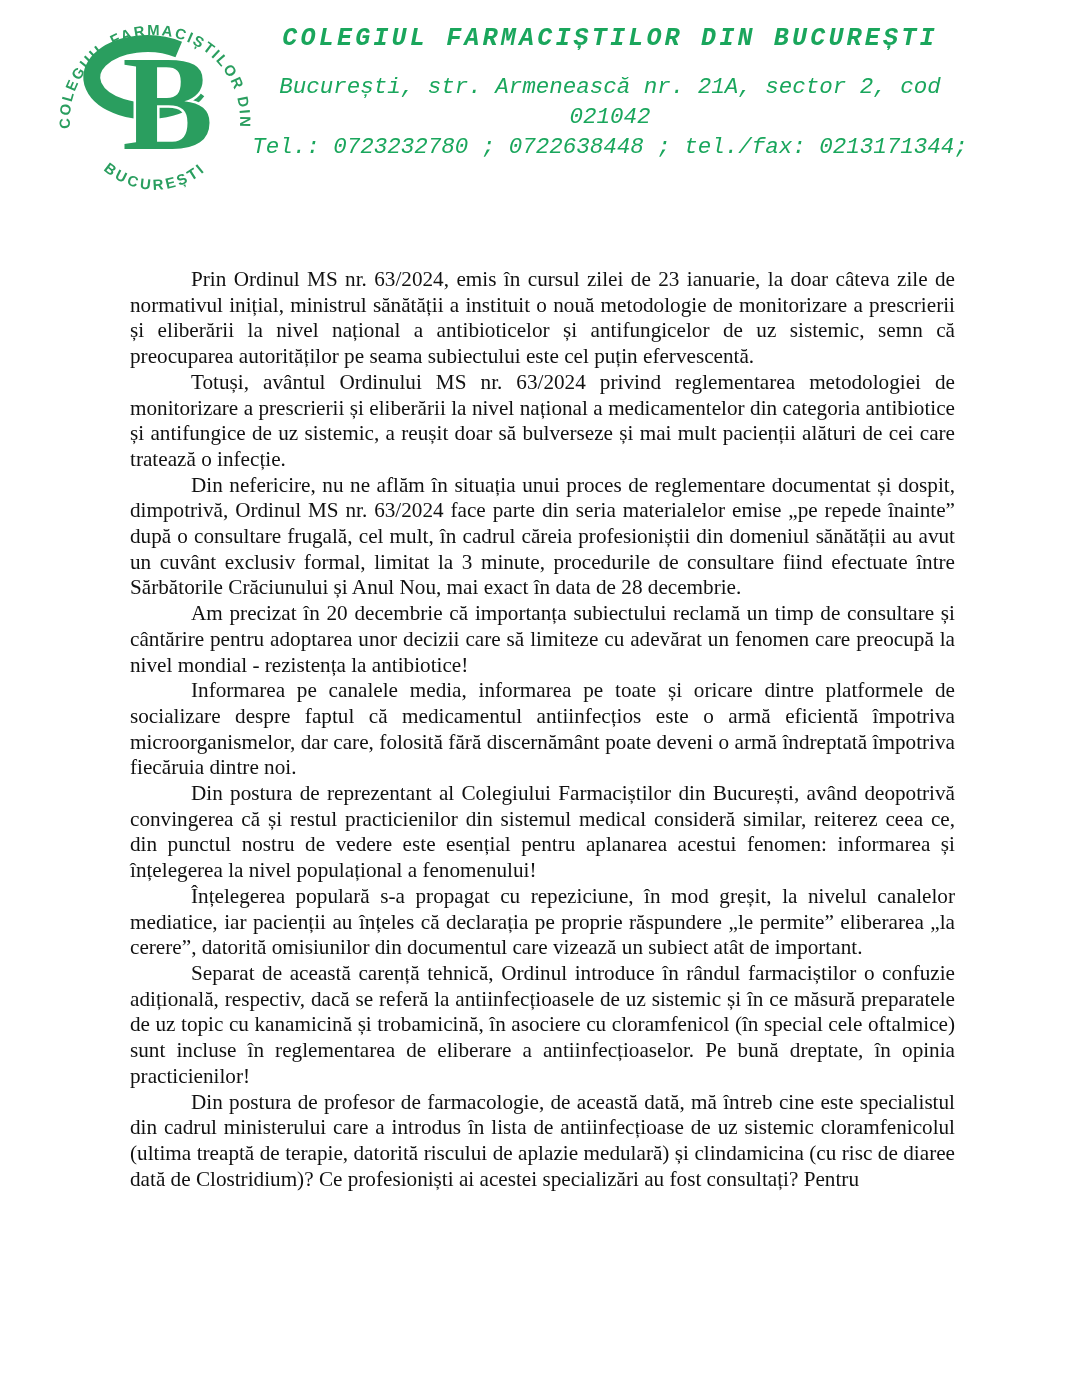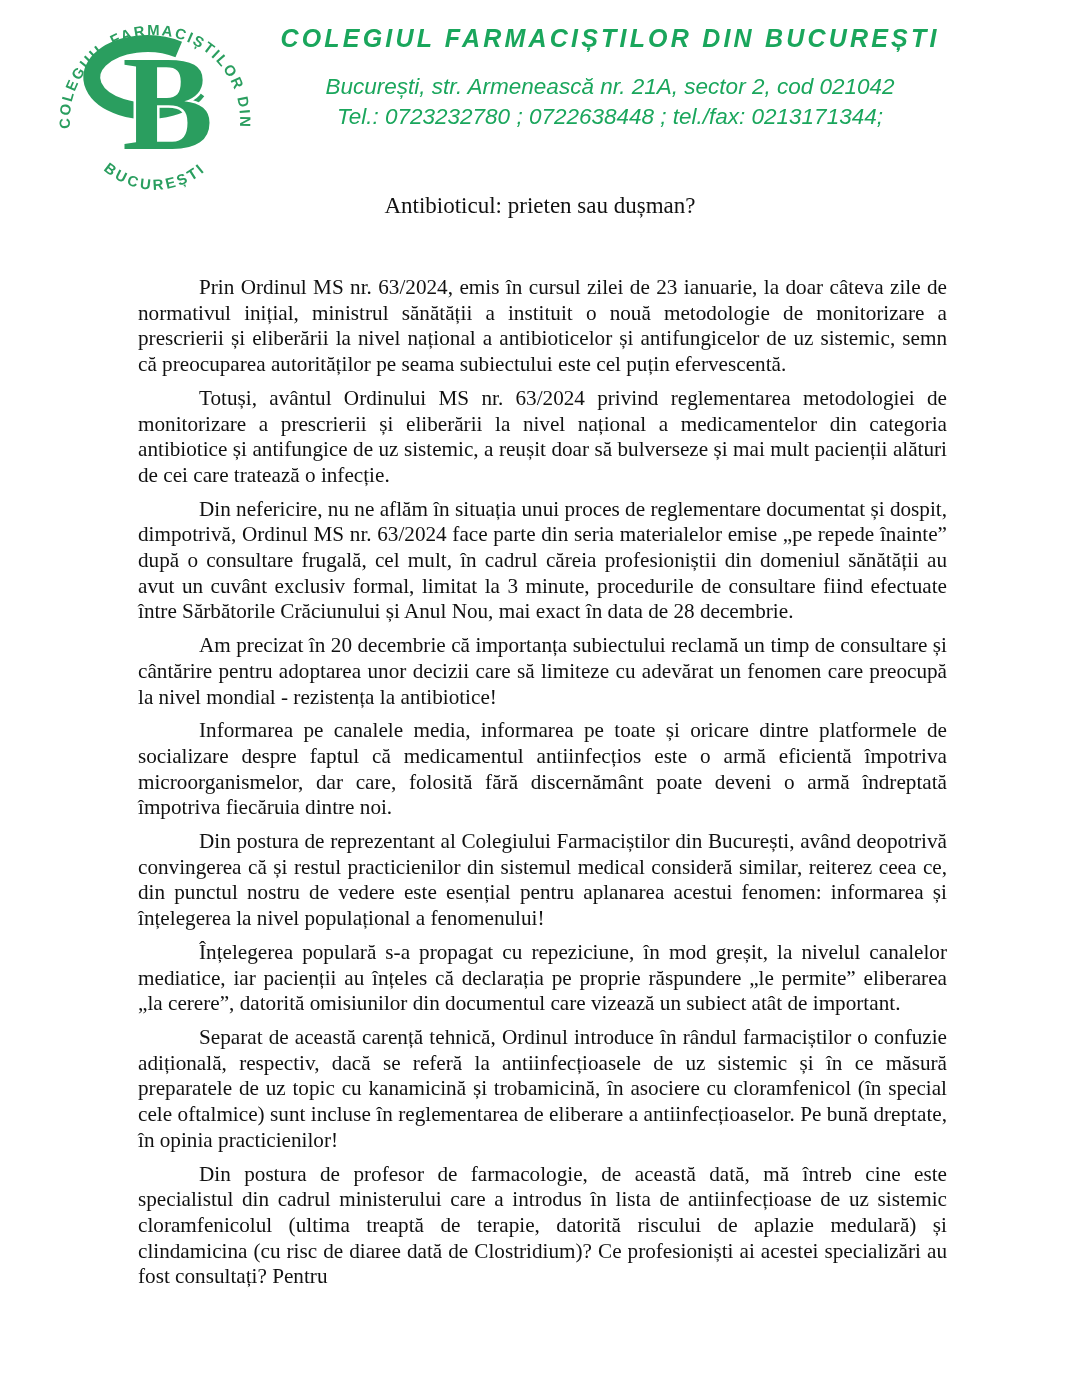--- a/index.html
+++ b/index.html
@@ -20,21 +20,21 @@
     top: 12px;
     width: 198px;
     height: 186px;
   }
   .header-text {
     position: absolute;
     left: 252px;
     top: 24px;
     width: 716px;
     text-align: center;
-    font-family: Liberation Sans, sans-serif;
+    font-family: Liberation Mono, monospace;
     font-style: italic;
     color: #1aa65c;
   }
   .org-name {
     font-weight: bold;
     font-size: 25px;
     letter-spacing: 3.2px;
     white-space: nowrap;
   }
   .address-block {
@@ -57,21 +57,21 @@
   .body-text {
     position: absolute;
     top: 267px;
     left: 130px;
     width: 825px;
     font-size: 21.2px;
     line-height: 25.7px;
     text-align: justify;
   }
   .body-text p {
-    margin: 8px;
+    margin: 0;
     text-indent: 61px;
   }
 </style>
 </head>
 <body>
 
 <div class="page">
 
   <svg class="logo" viewBox="0 0 200 188" aria-hidden="true">
     <defs>
@@ -93,21 +93,20 @@
   </svg>
 
   <div class="header-text">
     <div class="org-name">COLEGIUL FARMACIȘTILOR DIN BUCUREȘTI</div>
     <div class="address-block">
       <div>București, str. Armenească nr. 21A, sector 2, cod 021042</div>
       <div>Tel.: 0723232780 ; 0722638448 ; tel./fax: 0213171344;</div>
     </div>
   </div>
 
-  <div class="doc-title">Antibioticul: prieten sau dușman?</div>
 
   <div class="body-text" id="paragraphs">
       <p>Prin Ordinul MS nr. 63/2024, emis în cursul zilei de 23 ianuarie, la doar câteva zile de normativul inițial, ministrul sănătății a instituit o nouă metodologie de monitorizare a prescrierii și eliberării la nivel național a antibioticelor și antifungicelor de uz sistemic, semn că preocuparea autorităților pe seama subiectului este cel puțin efervescentă.</p>
       <p>Totuși, avântul Ordinului MS nr. 63/2024 privind reglementarea metodologiei de monitorizare a prescrierii și eliberării la nivel național a medicamentelor din categoria antibiotice și antifungice de uz sistemic, a reușit doar să bulverseze și mai mult pacienții alături de cei care tratează o infecție.</p>
       <p>Din nefericire, nu ne aflăm în situația unui proces de reglementare documentat și dospit, dimpotrivă, Ordinul MS nr. 63/2024 face parte din seria materialelor emise „pe repede înainte” după o consultare frugală, cel mult, în cadrul căreia profesioniștii din domeniul sănătății au avut un cuvânt exclusiv formal, limitat la 3 minute, procedurile de consultare fiind efectuate între Sărbătorile Crăciunului și Anul Nou, mai exact în data de 28 decembrie.</p>
       <p>Am precizat în 20 decembrie că importanța subiectului reclamă un timp de consultare și cântărire pentru adoptarea unor decizii care să limiteze cu adevărat un fenomen care preocupă la nivel mondial - rezistența la antibiotice!</p>
       <p>Informarea pe canalele media, informarea pe toate și oricare dintre platformele de socializare despre faptul că medicamentul antiinfecțios este o armă eficientă împotriva microorganismelor, dar care, folosită fără discernământ poate deveni o armă îndreptată împotriva fiecăruia dintre noi.</p>
       <p>Din postura de reprezentant al Colegiului Farmaciștilor din București, având deopotrivă convingerea că și restul practicienilor din sistemul medical consideră similar, reiterez ceea ce, din punctul nostru de vedere este esențial pentru aplanarea acestui fenomen: informarea și înțelegerea la nivel populațional a fenomenului!</p>
       <p>Înțelegerea populară s-a propagat cu repeziciune, în mod greșit, la nivelul canalelor mediatice, iar pacienții au înțeles că declarația pe proprie răspundere „le permite” eliberarea „la cerere”, datorită omisiunilor din documentul care vizează un subiect atât de important.</p>
       <p>Separat de această carență tehnică, Ordinul introduce în rândul farmaciștilor o confuzie adițională, respectiv, dacă se referă la antiinfecțioasele de uz sistemic și în ce măsură preparatele de uz topic cu kanamicină și trobamicină, în asociere cu cloramfenicol (în special cele oftalmice) sunt incluse în reglementarea de eliberare a antiinfecțioaselor. Pe bună dreptate, în opinia practicienilor!</p>

